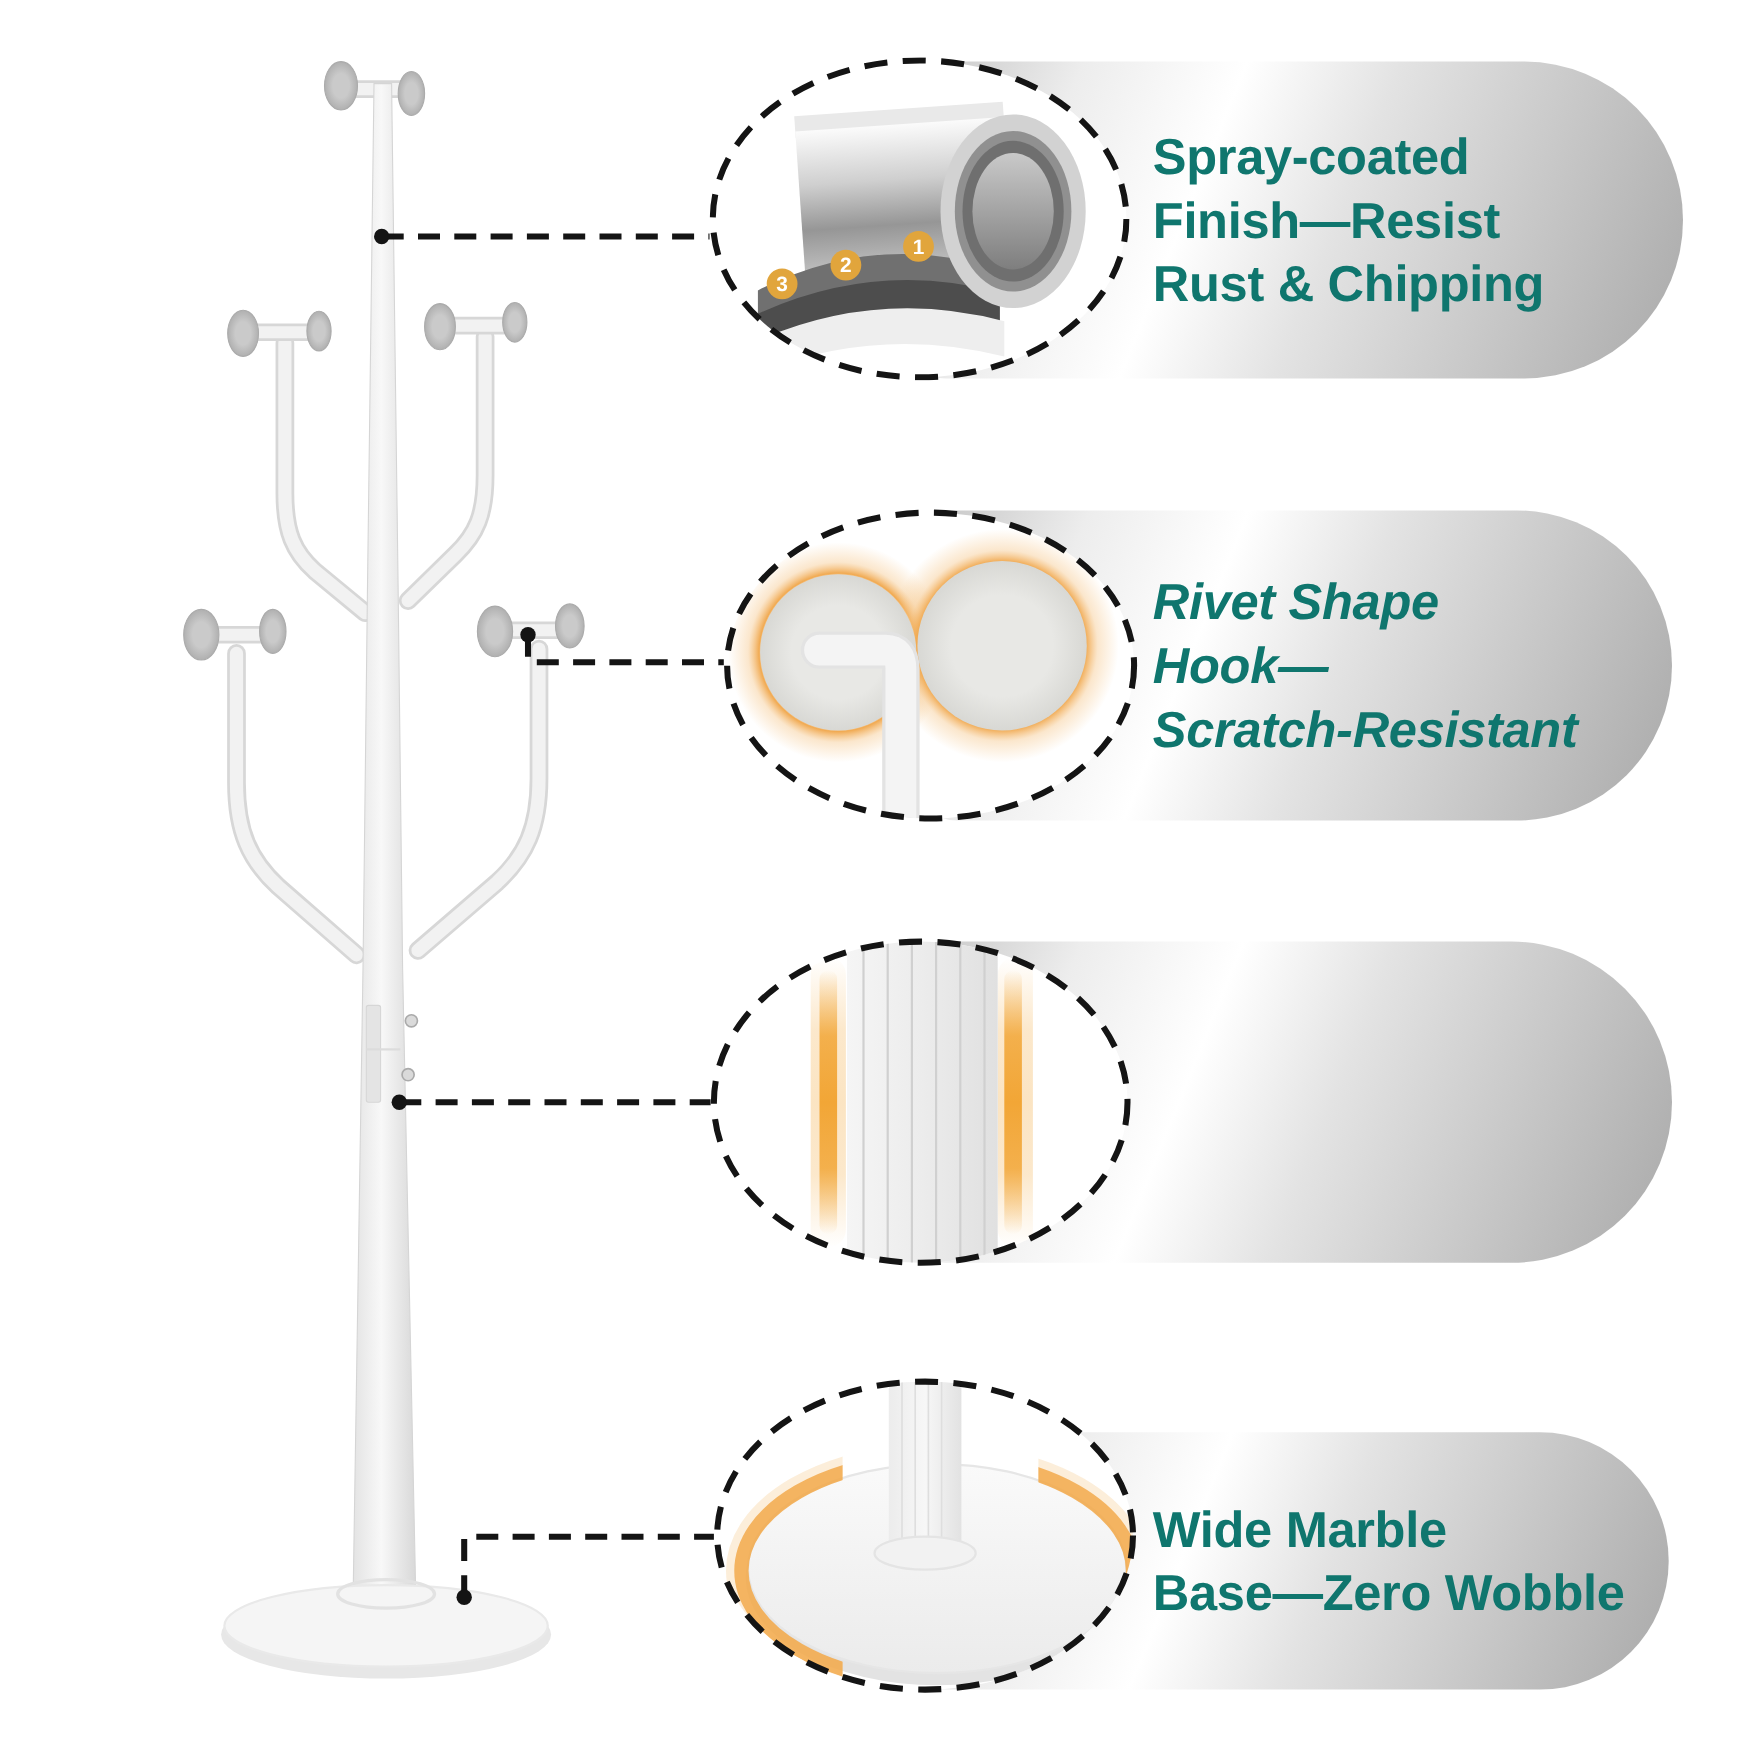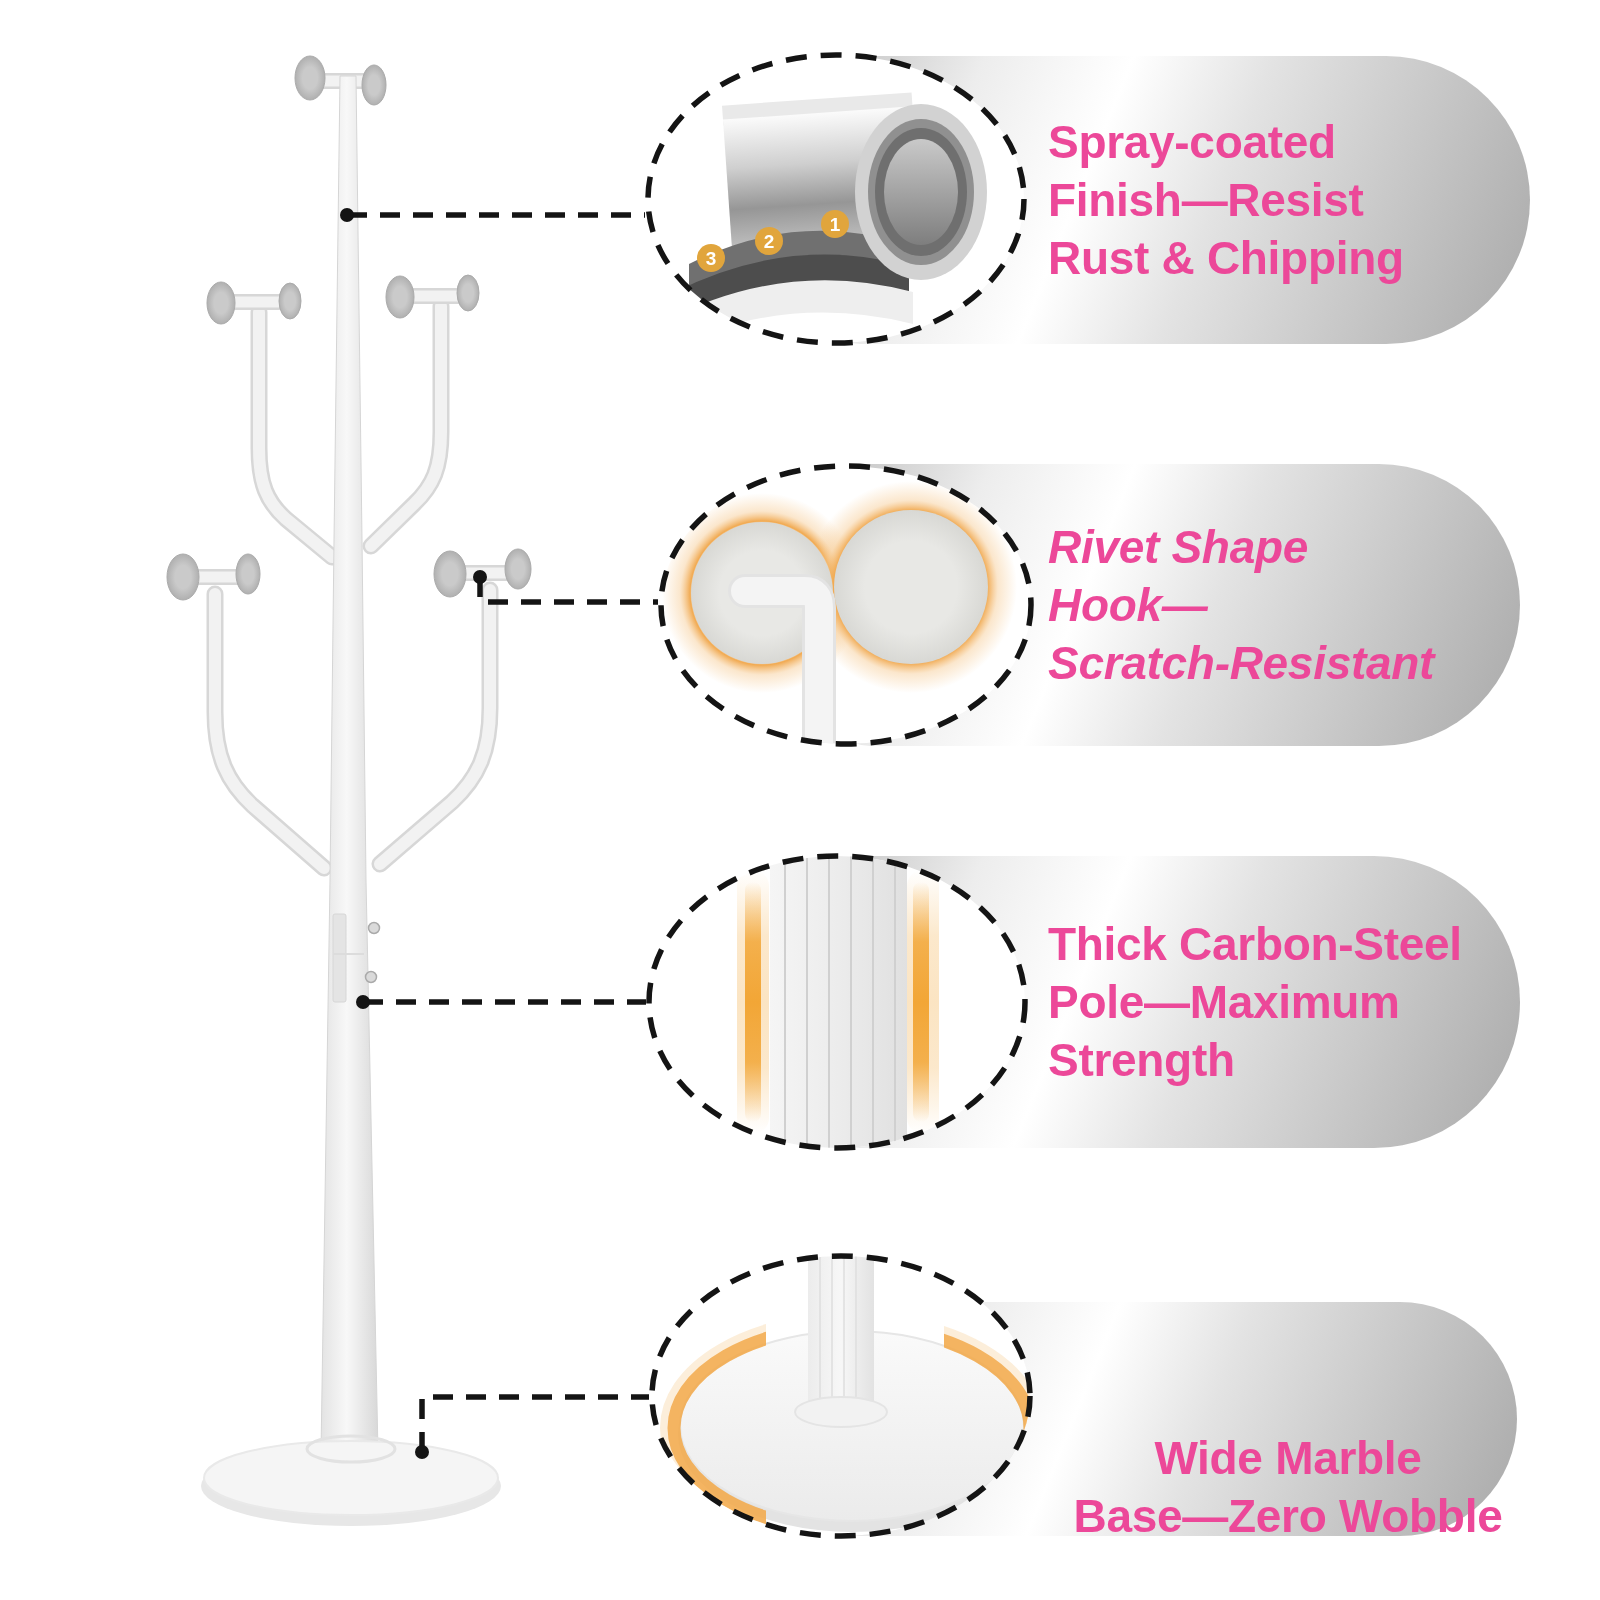--- a/index.html
+++ b/index.html
@@ -12,25 +12,25 @@
   .pill.p2{left:830px;top:464px;width:690px;height:282px;border-radius:40px 141px 141px 40px;}
   .pill.p3{left:820px;top:856px;width:700px;height:292px;border-radius:40px 146px 146px 40px;}
   .pill.p4{left:820px;top:1302px;width:697px;height:234px;border-radius:40px 117px 117px 40px;}
   .bubble{position:absolute;z-index:3;}
   .bubble.b1{left:645px;top:52px;width:382px;height:294px;}
   .bubble.b2{left:657px;top:462px;width:378px;height:286px;}
   .bubble.b3{left:645px;top:852px;width:384px;height:300px;}
   .bubble.b4{left:648px;top:1252px;width:386px;height:288px;}
   .title{position:absolute;z-index:4;left:1048px;width:480px;
          font-size:46px;line-height:58px;font-weight:600;letter-spacing:-0.3px;
-         color:#ec4899;white-space:pre-line;}
+         color:#0f766e;white-space:pre-line;}
   .title.t1{top:113px;}
   .title.t2{top:518px;font-style:italic;}
   .title.t3{top:915px;}
-  .title.t4{top:1429px;text-align:center;}
+  .title.t4{top:1361px;}
   svg text.badge-num{font-family:"Liberation Sans",sans-serif;font-weight:bold;font-size:19px;fill:#ffffff;}
 </style>
 </head>
 <body>
 
 <div class="canvas">
 
   <svg class="rack-svg" width="1600" height="1600" viewBox="0 0 1600 1600">
     <defs>
       <linearGradient id="poleG" x1="0" y1="0" x2="1" y2="0">
@@ -292,19 +292,16 @@
       <ellipse cx="193" cy="144" rx="189" ry="140" fill="none" stroke="#141414" stroke-width="5.5" stroke-dasharray="21 14"></ellipse>
     </svg>
   </div>
 
   <div class="title t1">Spray-coated
 Finish—Resist
 Rust &amp; Chipping</div>
   <div class="title t2">Rivet Shape
 Hook—
 Scratch-Resistant</div>
-  <div class="title t3">Thick Carbon-Steel
-Pole—Maximum
-Strength</div>
   <div class="title t4">Wide Marble
 Base—Zero Wobble</div>
 
 </div>
 
 </body></html>

